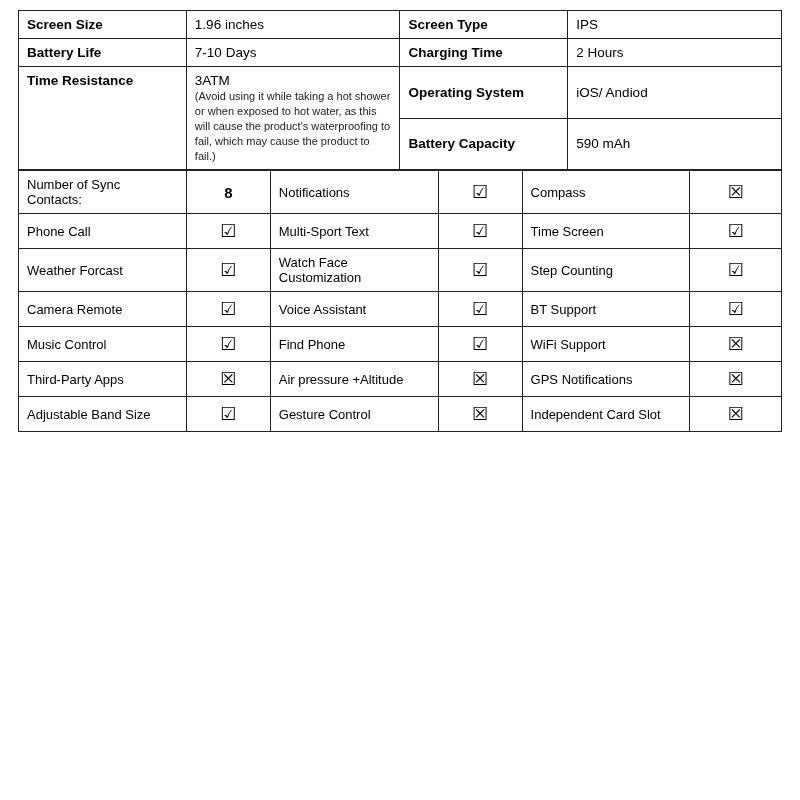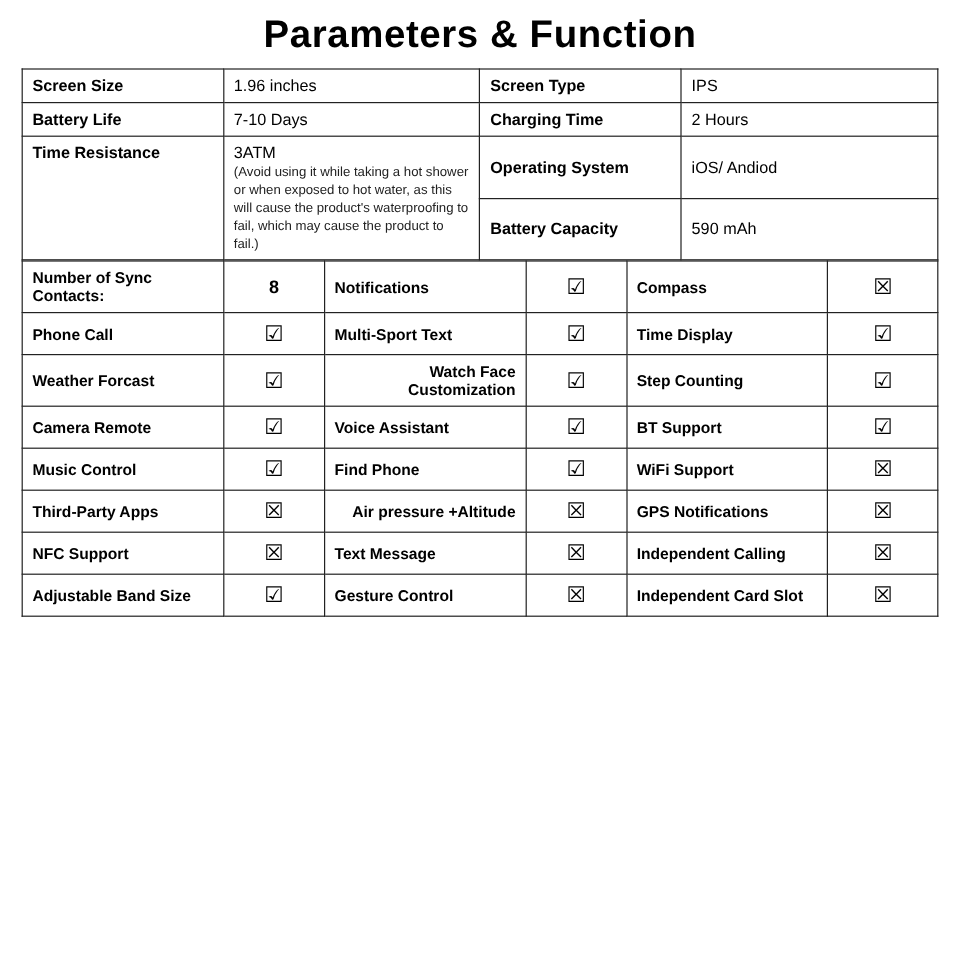--- a/index.html
+++ b/index.html
@@ -49,29 +49,28 @@
     }
     .check-icon {
       font-size: 18px;
       display: inline-block;
       width: 22px;
       height: 22px;
       text-align: center;
       line-height: 22px;
     }
     .feature-label {
-      font-weight: bold;
+      font-weight: normal;
       font-size: 13px;
     }
   </style>
 </head>
 <body>
 
 <div class="page">
-  <h1>Parameters &amp; Function</h1>
 
   <table class="main-table">
 
     <tbody>
         <tr>
       <td style="width:22%">
         <span class="label">Screen Size</span>
       </td>
       <td style="width:28%">
         <span class="value">1.96 inches</span>
@@ -133,27 +132,27 @@
           <td style="width: 22%;"><span class="feature-label">Notifications</span></td>
           <td style="width: 11%; text-align: center;"><span class="check-icon">☑</span></td>
           <td style="width: 22%;"><span class="feature-label">Compass</span></td>
           <td style="width: 12%; text-align: center;"><span class="check-icon">☒</span></td>
         </tr>
         <tr style="">
           <td style="width: 22%;"><span class="feature-label">Phone Call</span></td>
           <td style="width: 11%; text-align: center;"><span class="check-icon">☑</span></td>
           <td style="width: 22%;"><span class="feature-label">Multi-Sport Text</span></td>
           <td style="width: 11%; text-align: center;"><span class="check-icon">☑</span></td>
-          <td style="width: 22%;"><span class="feature-label">Time Display</span></td>
+          <td style="width: 22%;"><span class="feature-label">Time Screen</span></td>
           <td style="width: 12%; text-align: center;"><span class="check-icon">☑</span></td>
         </tr>
         <tr style="">
           <td style="width: 22%;"><span class="feature-label">Weather Forcast</span></td>
           <td style="width: 11%; text-align: center;"><span class="check-icon">☑</span></td>
-          <td style="width: 22%; text-align: right;"><span class="feature-label">Watch Face Customization</span></td>
+          <td style="width: 22%;"><span class="feature-label">Watch Face Customization</span></td>
           <td style="width: 11%; text-align: center;"><span class="check-icon">☑</span></td>
           <td style="width: 22%;"><span class="feature-label">Step Counting</span></td>
           <td style="width: 12%; text-align: center;"><span class="check-icon">☑</span></td>
         </tr>
         <tr style="">
           <td style="width: 22%;"><span class="feature-label">Camera Remote</span></td>
           <td style="width: 11%; text-align: center;"><span class="check-icon">☑</span></td>
           <td style="width: 22%;"><span class="feature-label">Voice Assistant</span></td>
           <td style="width: 11%; text-align: center;"><span class="check-icon">☑</span></td>
           <td style="width: 22%;"><span class="feature-label">BT Support</span></td>
@@ -163,31 +162,23 @@
           <td style="width: 22%;"><span class="feature-label">Music Control</span></td>
           <td style="width: 11%; text-align: center;"><span class="check-icon">☑</span></td>
           <td style="width: 22%;"><span class="feature-label">Find Phone</span></td>
           <td style="width: 11%; text-align: center;"><span class="check-icon">☑</span></td>
           <td style="width: 22%;"><span class="feature-label">WiFi Support</span></td>
           <td style="width: 12%; text-align: center;"><span class="check-icon">☒</span></td>
         </tr>
         <tr style="">
           <td style="width: 22%;"><span class="feature-label">Third-Party Apps</span></td>
           <td style="width: 11%; text-align: center;"><span class="check-icon">☒</span></td>
-          <td style="width: 22%; text-align: right;"><span class="feature-label">Air pressure +Altitude</span></td>
+          <td style="width: 22%;"><span class="feature-label">Air pressure +Altitude</span></td>
           <td style="width: 11%; text-align: center;"><span class="check-icon">☒</span></td>
           <td style="width: 22%;"><span class="feature-label">GPS Notifications</span></td>
-          <td style="width: 12%; text-align: center;"><span class="check-icon">☒</span></td>
-        </tr>
-        <tr style="">
-          <td style="width: 22%;"><span class="feature-label">NFC Support</span></td>
-          <td style="width: 11%; text-align: center;"><span class="check-icon">☒</span></td>
-          <td style="width: 22%;"><span class="feature-label">Text Message</span></td>
-          <td style="width: 11%; text-align: center;"><span class="check-icon">☒</span></td>
-          <td style="width: 22%;"><span class="feature-label">Independent Calling</span></td>
           <td style="width: 12%; text-align: center;"><span class="check-icon">☒</span></td>
         </tr>
         <tr style="">
           <td style="width: 22%;"><span class="feature-label">Adjustable Band Size</span></td>
           <td style="width: 11%; text-align: center;"><span class="check-icon">☑</span></td>
           <td style="width: 22%;"><span class="feature-label">Gesture Control</span></td>
           <td style="width: 11%; text-align: center;"><span class="check-icon">☒</span></td>
           <td style="width: 22%;"><span class="feature-label">Independent Card Slot</span></td>
           <td style="width: 12%; text-align: center;"><span class="check-icon">☒</span></td>
         </tr>

